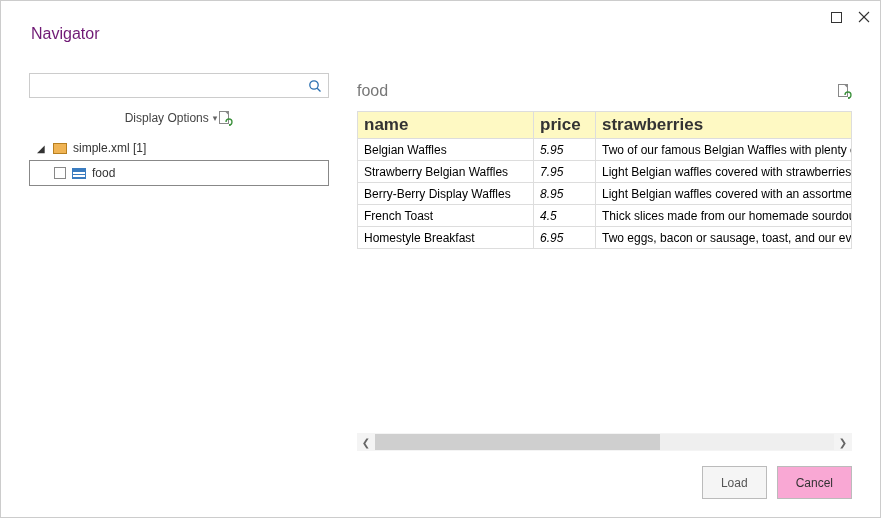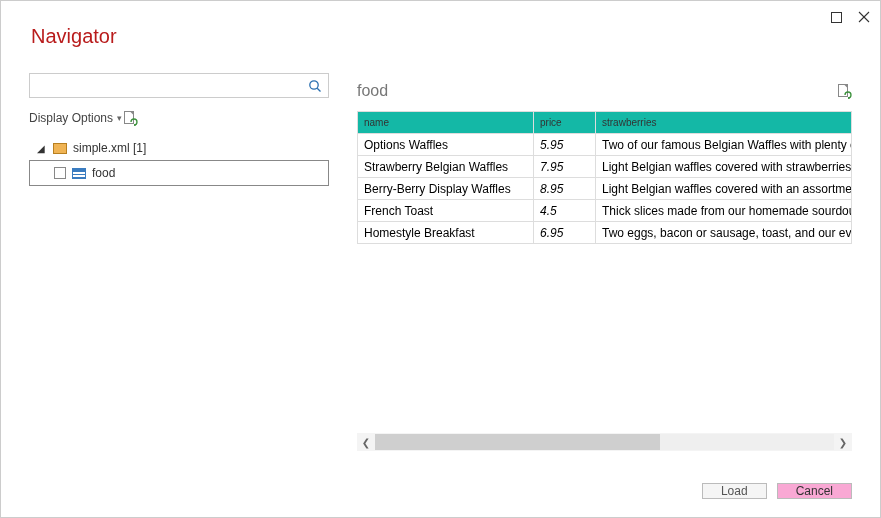--- a/index.html
+++ b/index.html
@@ -1,52 +1,52 @@
 <!DOCTYPE html>
 <html><head>
 <meta charset="utf-8">
 <style>
   * { box-sizing: border-box; margin: 0; padding: 0; font-family: "Segoe UI", Arial, sans-serif; }
   body { background: #fff; width: 881px; height: 518px; border: 1px solid #ccc; position: relative; overflow: hidden; }
   .titlebar { position: absolute; top: 4px; right: 4px; display: flex; gap: 4px; }
   .titlebar-btn { width: 24px; height: 24px; display: flex; align-items: center; justify-content: center; color: #333; cursor: pointer; }
-  .dialog-title { position: absolute; top: 24px; left: 30px; font-size: 20px; font-weight: 400; color: #b91c1c; }
+  .dialog-title { position: absolute; top: 24px; left: 30px; font-size: 16px; font-weight: 400; color: #701a75; }
   .left-pane { position: absolute; top: 72px; left: 28px; width: 300px; }
   .search-row { display: flex; border: 1px solid #ccc; height: 25px; }
   .search-input { flex: 1; border: none; outline: none; padding: 0 6px; font-size: 12px; }
   .search-btn { width: 26px; display: flex; align-items: center; justify-content: center; cursor: pointer; }
-  .display-row { display: flex; justify-content: flex-start; align-items: center; height: 28px; margin-top: 6px; }
+  .display-row { display: flex; justify-content: center; align-items: center; height: 28px; margin-top: 6px; }
   .display-opt { font-size: 12px; color: #444; cursor: pointer; display: flex; align-items: center; gap: 4px; }
   .chev-down { font-size: 9px; color: #666; }
   .refresh-ic { cursor: pointer; color: #666; }
   .tree { margin-top: 4px; }
   .tree-row { display: flex; align-items: center; height: 24px; font-size: 12px; color: #333; cursor: pointer; }
   .tree-root { padding-left: 8px; gap: 6px; }
   .tree-child { border: 1px solid #888; padding-left: 24px; gap: 6px; height: 26px; }
   .expander { font-size: 10px; color: #333; width: 10px; }
   .folder-ic { width: 14px; height: 11px; background: #f0b454; border: 1px solid #b88020; }
   .checkbox { width: 12px; height: 12px; border: 1px solid #888; background: #fff; }
   .table-ic { display: inline-flex; flex-direction: column; width: 14px; height: 11px; border: 1px solid #3a7cc0; }
   .table-ic > div { flex: 1; border-bottom: 1px solid #3a7cc0; }
   .table-ic > div:first-child { background: #3a7cc0; }
   .right-pane { position: absolute; top: 76px; left: 356px; right: 28px; bottom: 66px; display: flex; flex-direction: column; }
   .rp-header { display: flex; justify-content: space-between; align-items: center; height: 28px; }
   .rp-title { font-size: 16px; color: #777; }
   .data-table { border: 1px solid #ccc; border-collapse: collapse; font-size: 12px; width: 100%; table-layout: fixed; margin-top: 6px; }
   .data-table th, .data-table td { border: 1px solid #ddd; padding: 3px 6px; height: 22px; white-space: nowrap; overflow: hidden; text-overflow: clip; }
-  .data-table th { background: #14b8a6; text-align: left; font-weight: 400; color: #333; font-size: 10px; }
+  .data-table th { background: #fef9c3; text-align: left; font-weight: 700; color: #333; font-size: 17px; }
   .col-name { width: 176px; }
   .col-price { width: 62px; }
   .price-cell { text-align: left; font-style: italic; }
   .hscroll { position: absolute; bottom: 0; left: 0; right: 0; height: 18px; background: #f4f4f4; display: flex; align-items: center; }
   .hs-arrow { width: 18px; height: 18px; display: flex; align-items: center; justify-content: center; font-size: 10px; color: #666; cursor: pointer; }
   .hs-track { flex: 1; height: 16px; background: #efefef; position: relative; }
   .hs-thumb { position: absolute; top: 0; left: 0; height: 16px; width: 62%; background: #cfcfcf; }
   .button-row { position: absolute; bottom: 18px; right: 28px; display: flex; gap: 10px; }
-  .btn { height: 16px; padding: 0 18px; font-size: 12px; border: 1px solid #bbb; background: #f5f5f5; color: #555; cursor: pointer; }
+  .btn { height: 33px; padding: 0 18px; font-size: 12px; border: 1px solid #bbb; background: #f5f5f5; color: #555; cursor: pointer; }
   .btn.secondary { color: #333; background: #f9a8d4; }
   svg { display: block; }
 </style>
 </head>
 <body>
 
 <div class="titlebar">
   <div class="titlebar-btn">
     <svg width="11" height="11">
         <rect x="0.5" y="0.5" width="10" height="10" fill="none" stroke="#333"></rect>
@@ -124,21 +124,21 @@
       </colgroup>
     <thead>
       <tr>
         <th>name</th>
         <th>price</th>
         <th>strawberries</th>
       </tr>
     </thead>
     <tbody id="tbody">
         <tr>
-          <td>Options Waffles</td>
+          <td>Belgian Waffles</td>
           <td class="price-cell">5.95</td>
           <td>Two of our famous Belgian Waffles with plenty of r</td>
         </tr>
         <tr>
           <td>Strawberry Belgian Waffles</td>
           <td class="price-cell">7.95</td>
           <td>Light Belgian waffles covered with strawberries an</td>
         </tr>
         <tr>
           <td>Berry-Berry Display Waffles</td>

